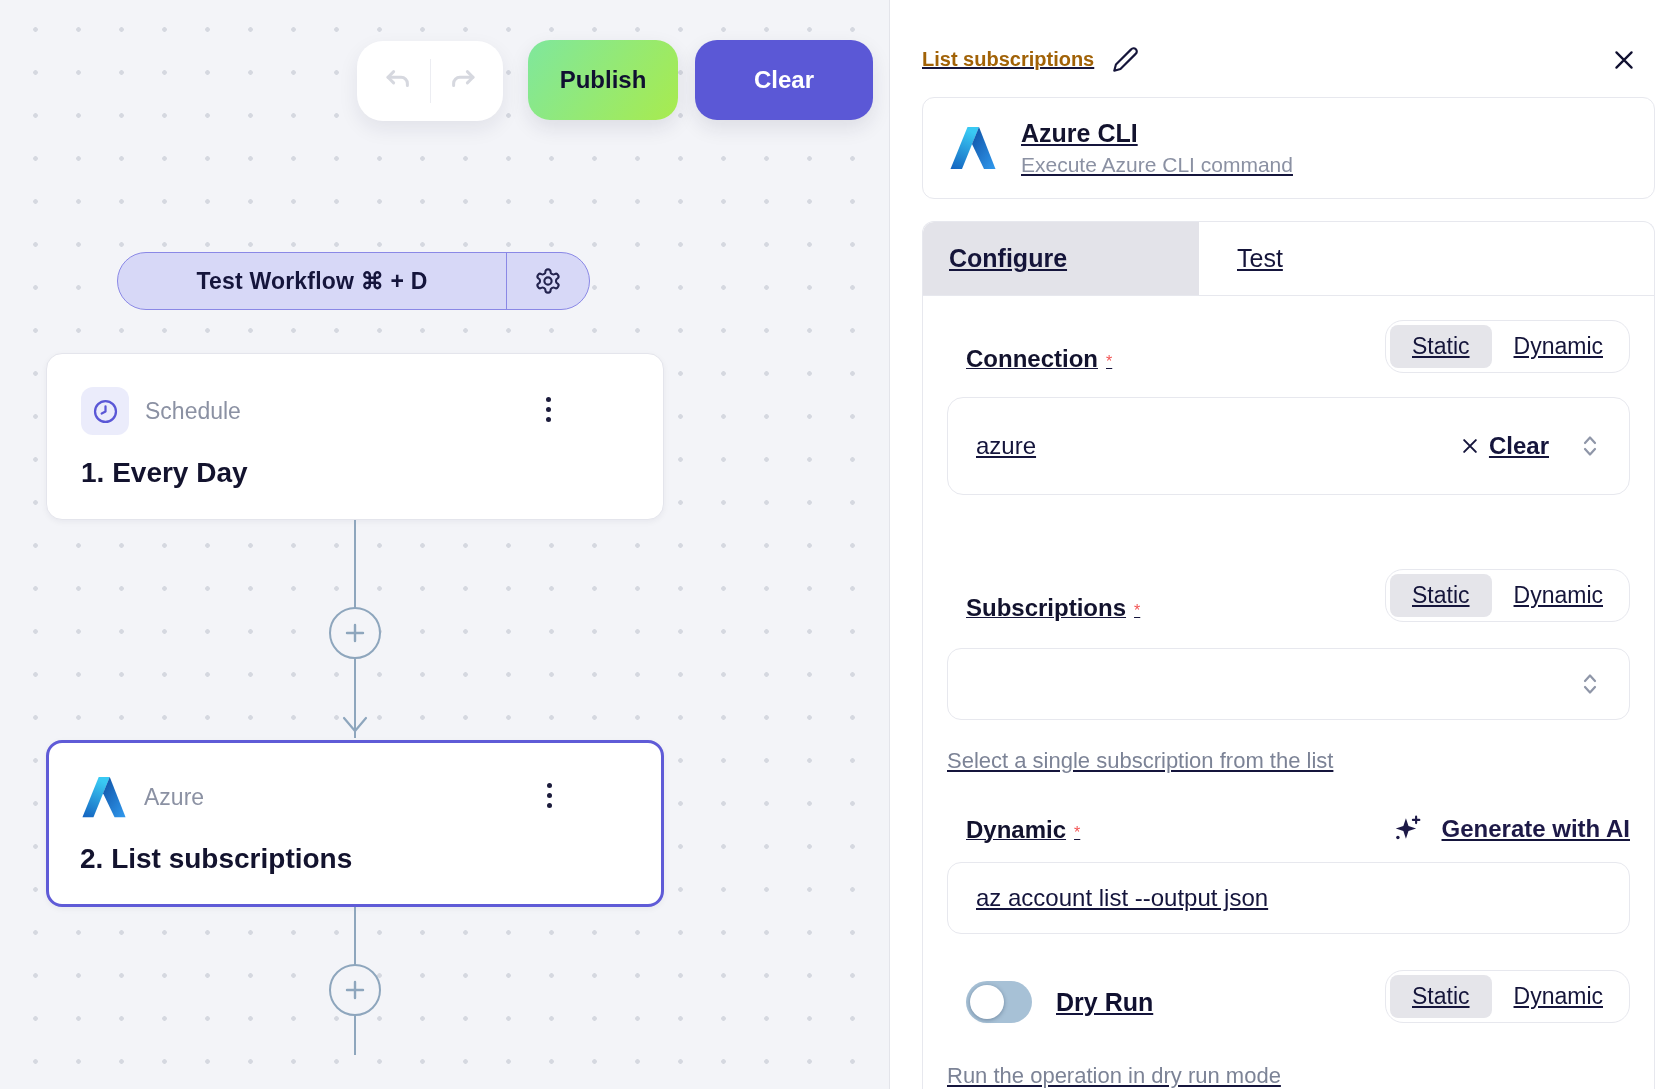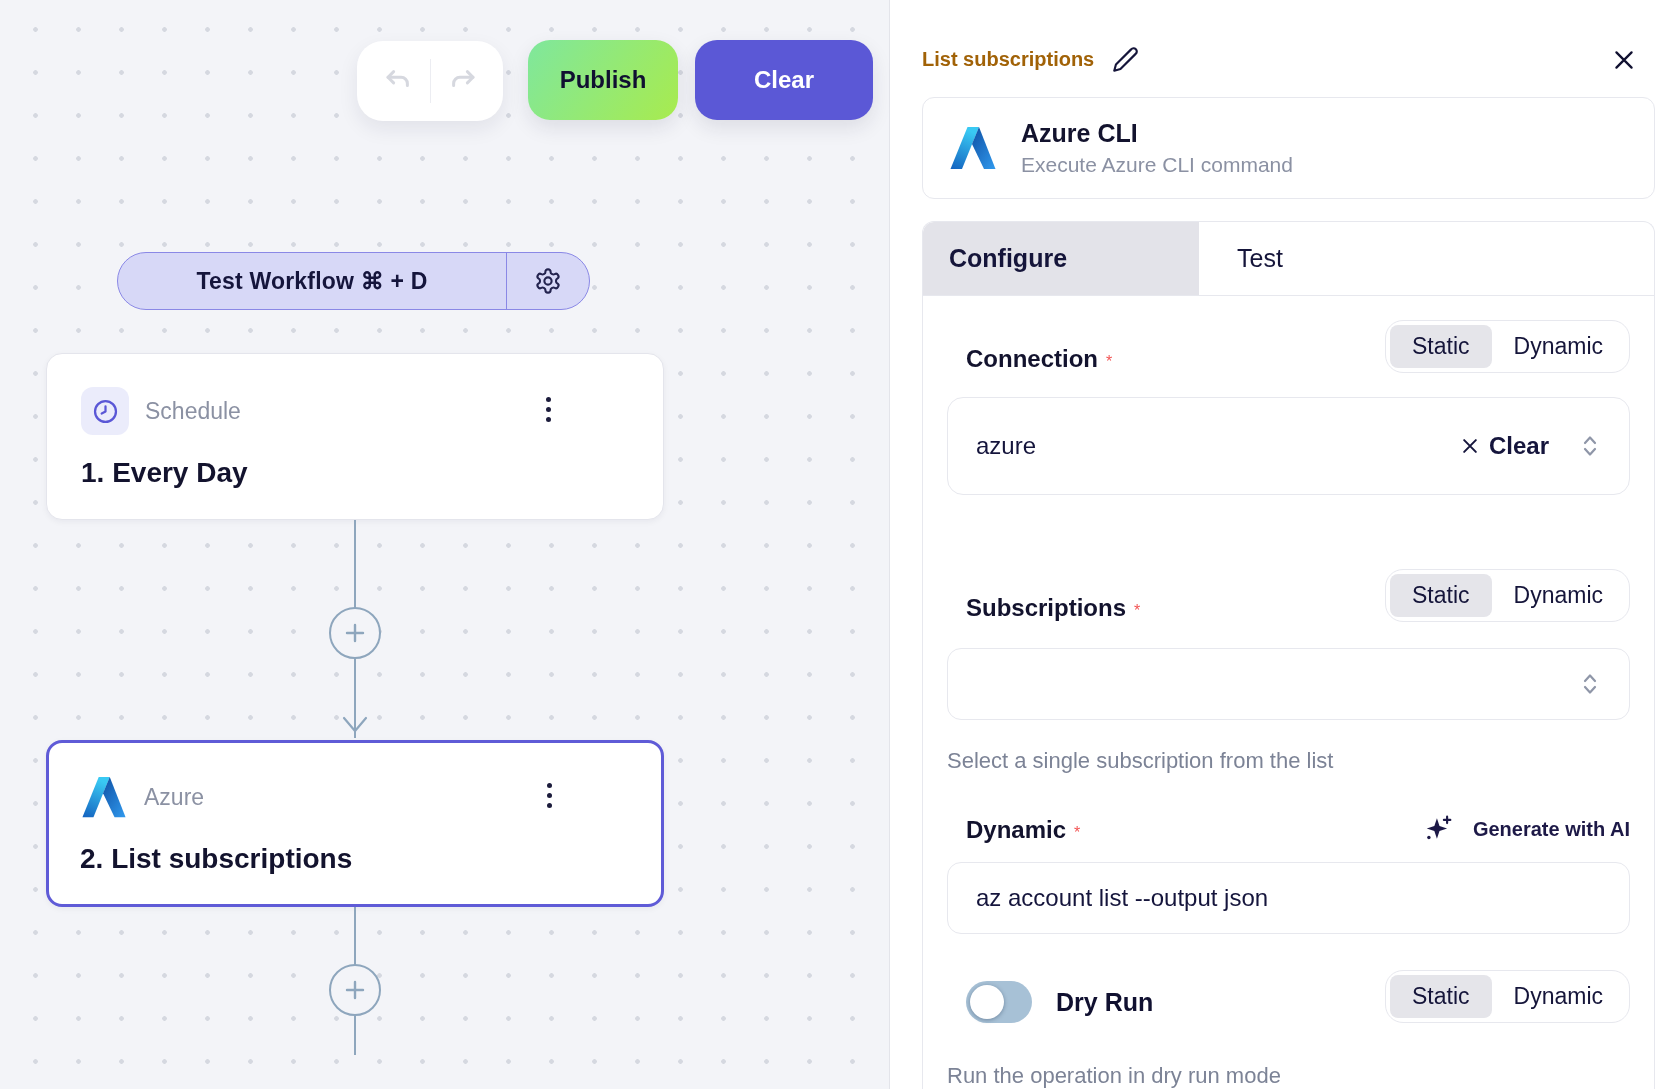--- a/index.html
+++ b/index.html
@@ -1,18 +1,18 @@
 <!DOCTYPE html>
 <html><head>
 <meta charset="utf-8">
 <style>
   * { margin:0; padding:0; box-sizing:border-box; }
   html,body { width:1679px; height:1089px; overflow:hidden; }
   body { font-family:"Liberation Sans", sans-serif; color:#15153c; }
-  #app { position:relative; width:1679px; height:1089px; display:flex; background:#fff; }
+  #app { position:relative; width:1679px; height:1089px; display:flex; background:#fff;text-decoration:underline; }
 
   
   .canvas {
     position:relative; width:890px; height:1089px; flex:0 0 890px;
     background-color:#f3f4f8;
     background-image:radial-gradient(circle, #d5d8e0 2px, transparent 2.6px);
     background-size:43px 43px; background-position:14px 8px;
     border-right:1px solid #e3e4ea;
   }
   .undo-redo-group {
@@ -115,21 +115,21 @@
     font-family:"Liberation Sans", sans-serif; font-size:24px; font-weight:700; color:#15153c; }
   .chev-ud { margin-left:30px; display:flex; align-items:center; cursor:pointer; }
 
   .row-subs { margin-top:74px; }
   .select-box { margin-top:26px; height:72px; border-radius:14px; font-weight:700; cursor:pointer; }
   .select-box .chev-ud { margin-left:auto; }
   .help-text { margin-top:28px; font-size:22px; color:#7c8396; }
 
   .row-command { margin-top:40px; }
   .generate-btn { display:flex; align-items:center; gap:20px; background:none; border:none; cursor:pointer;
-    font-family:"Liberation Sans", sans-serif; font-size:20px; font-weight:700; color:#1d1947; }
+    font-family:"Liberation Sans", sans-serif; font-size:24px; font-weight:700; color:#1d1947; }
   .input-command { margin-top:18px; height:72px; border-radius:14px; }
 
   .row-dryrun { margin-top:36px; }
   .dryrun-left { display:flex; align-items:center; gap:24px; }
   .switch { position:relative; width:66px; height:42px; border-radius:21px; background:#a7c1d6; border:none; cursor:pointer; }
   .switch .knob { position:absolute; left:4px; top:4px; width:34px; height:34px; border-radius:50%; background:#fff;
     box-shadow:0 1px 4px rgba(10,30,60,.35); }
   .dryrun-label { font-size:25px; font-weight:700; color:#101030; }
   .help-dryrun { margin-top:40px; }
 </style>

